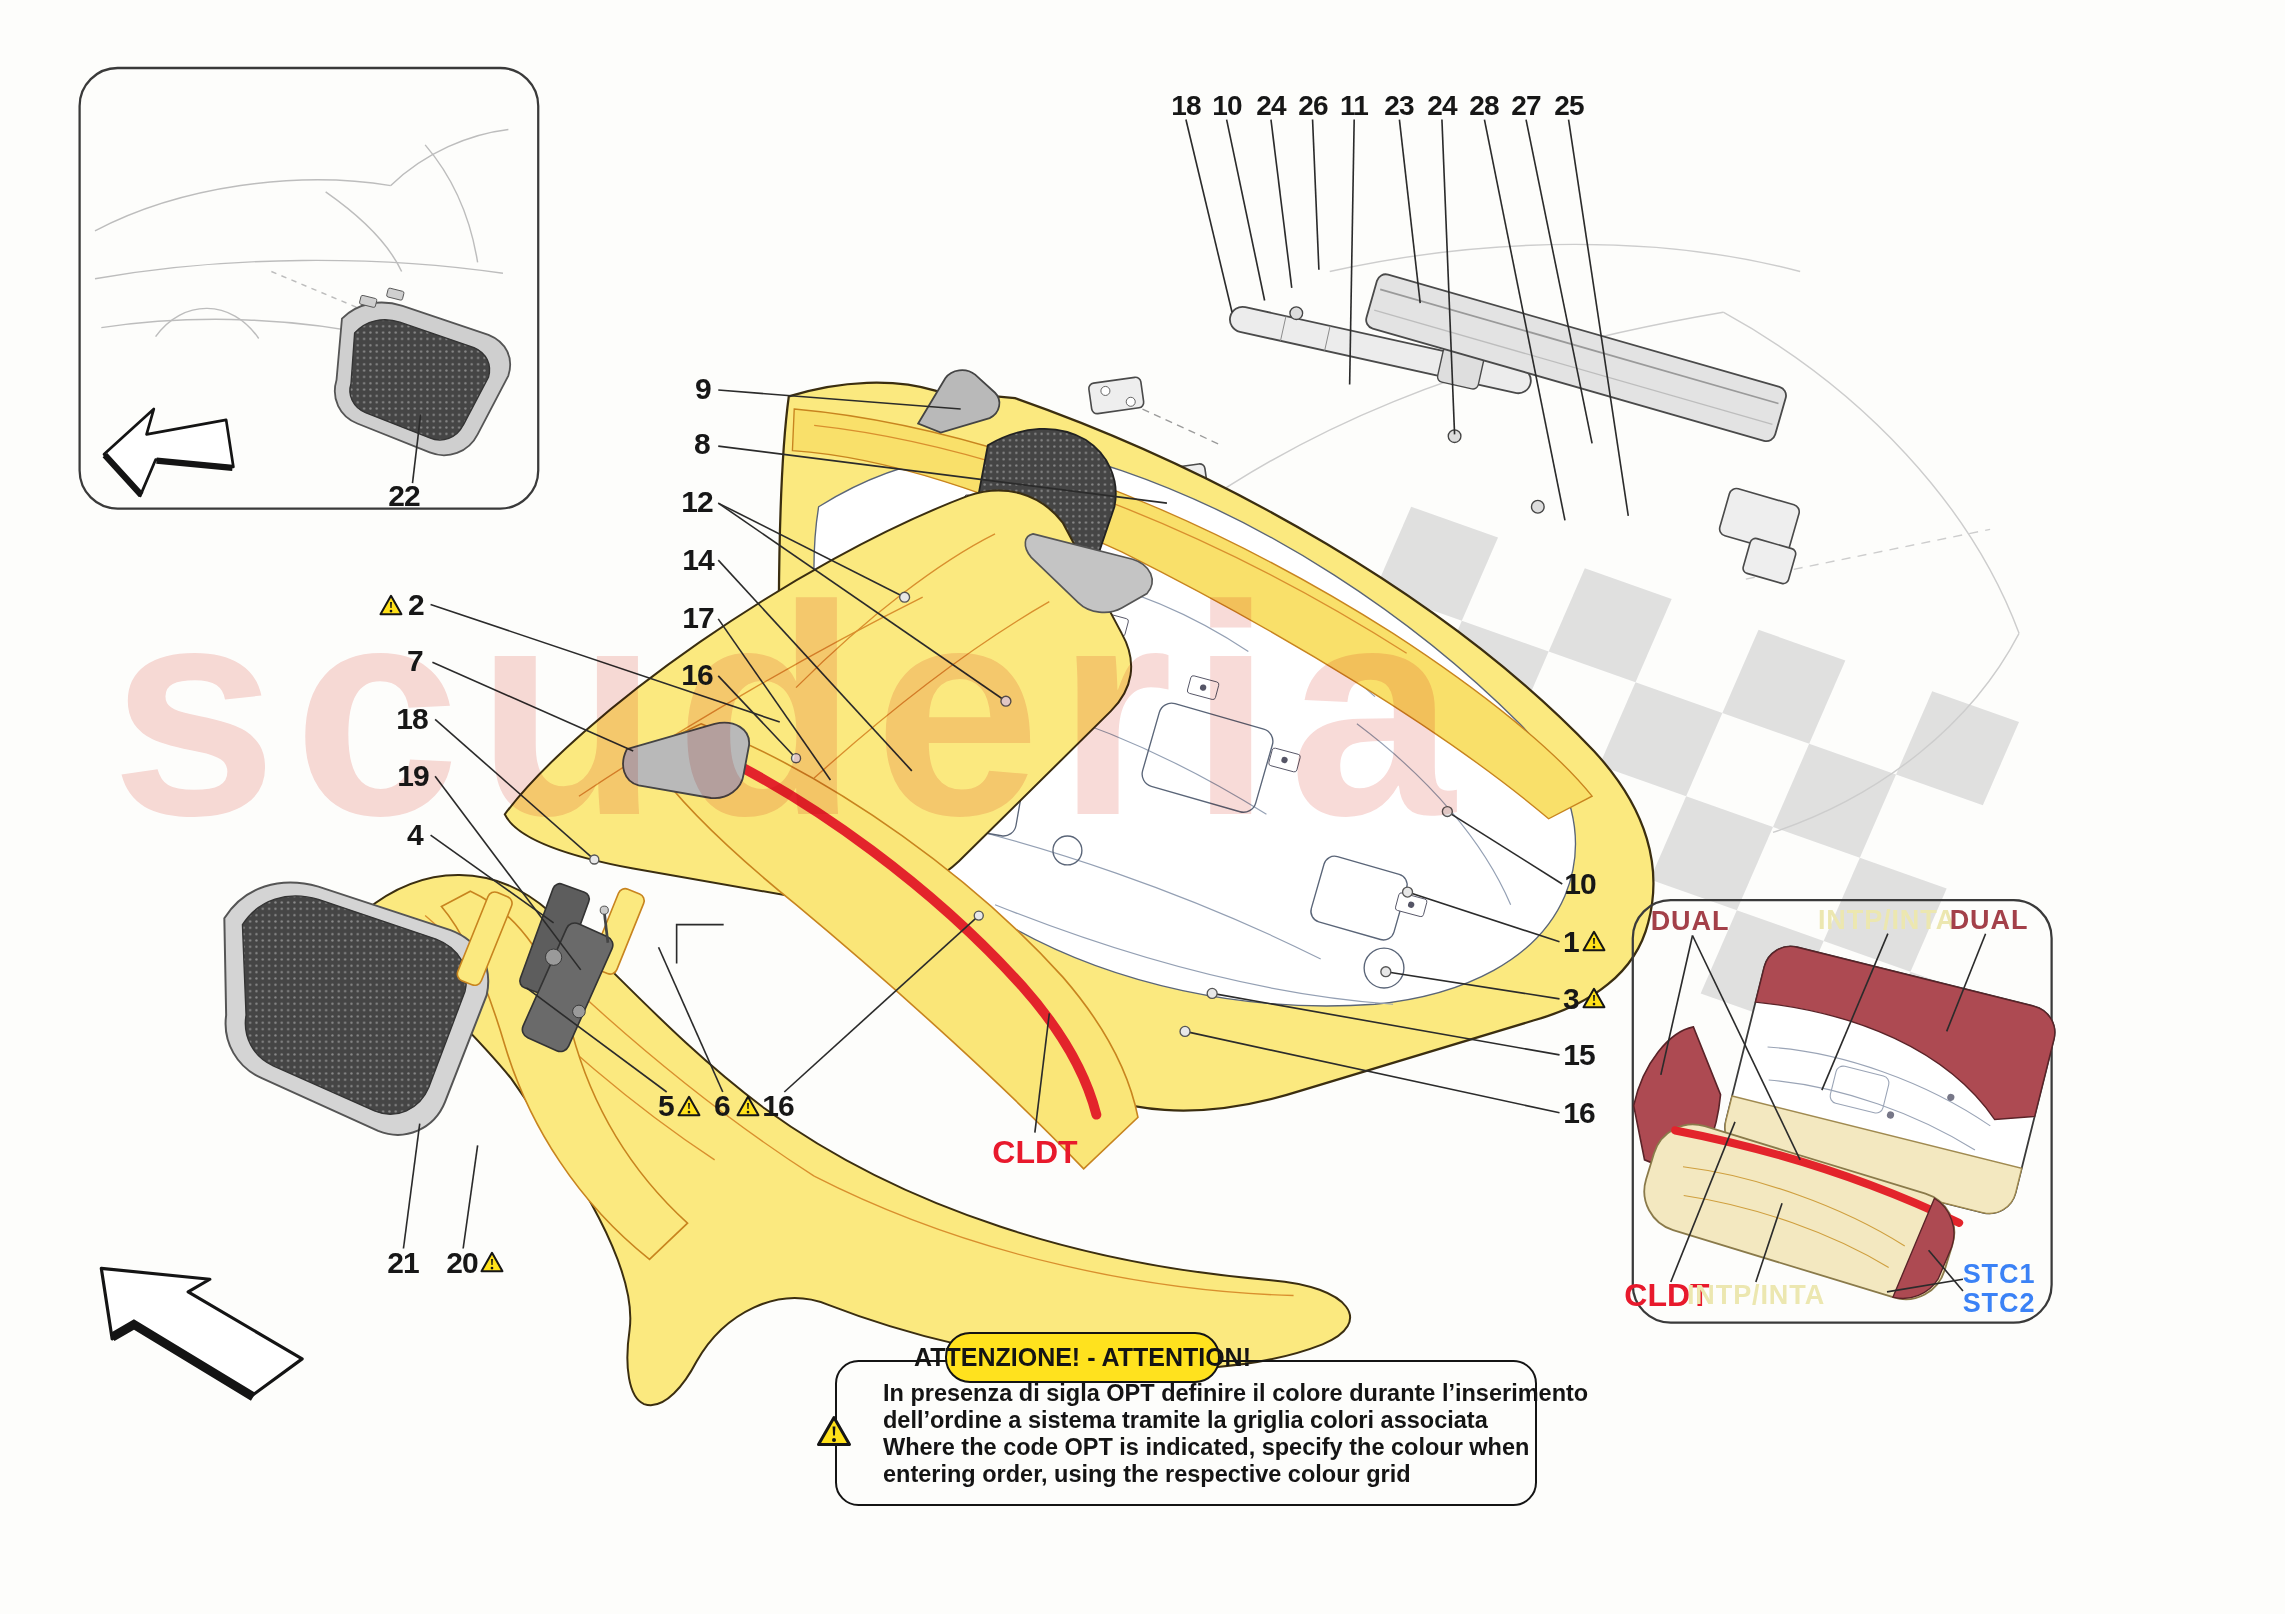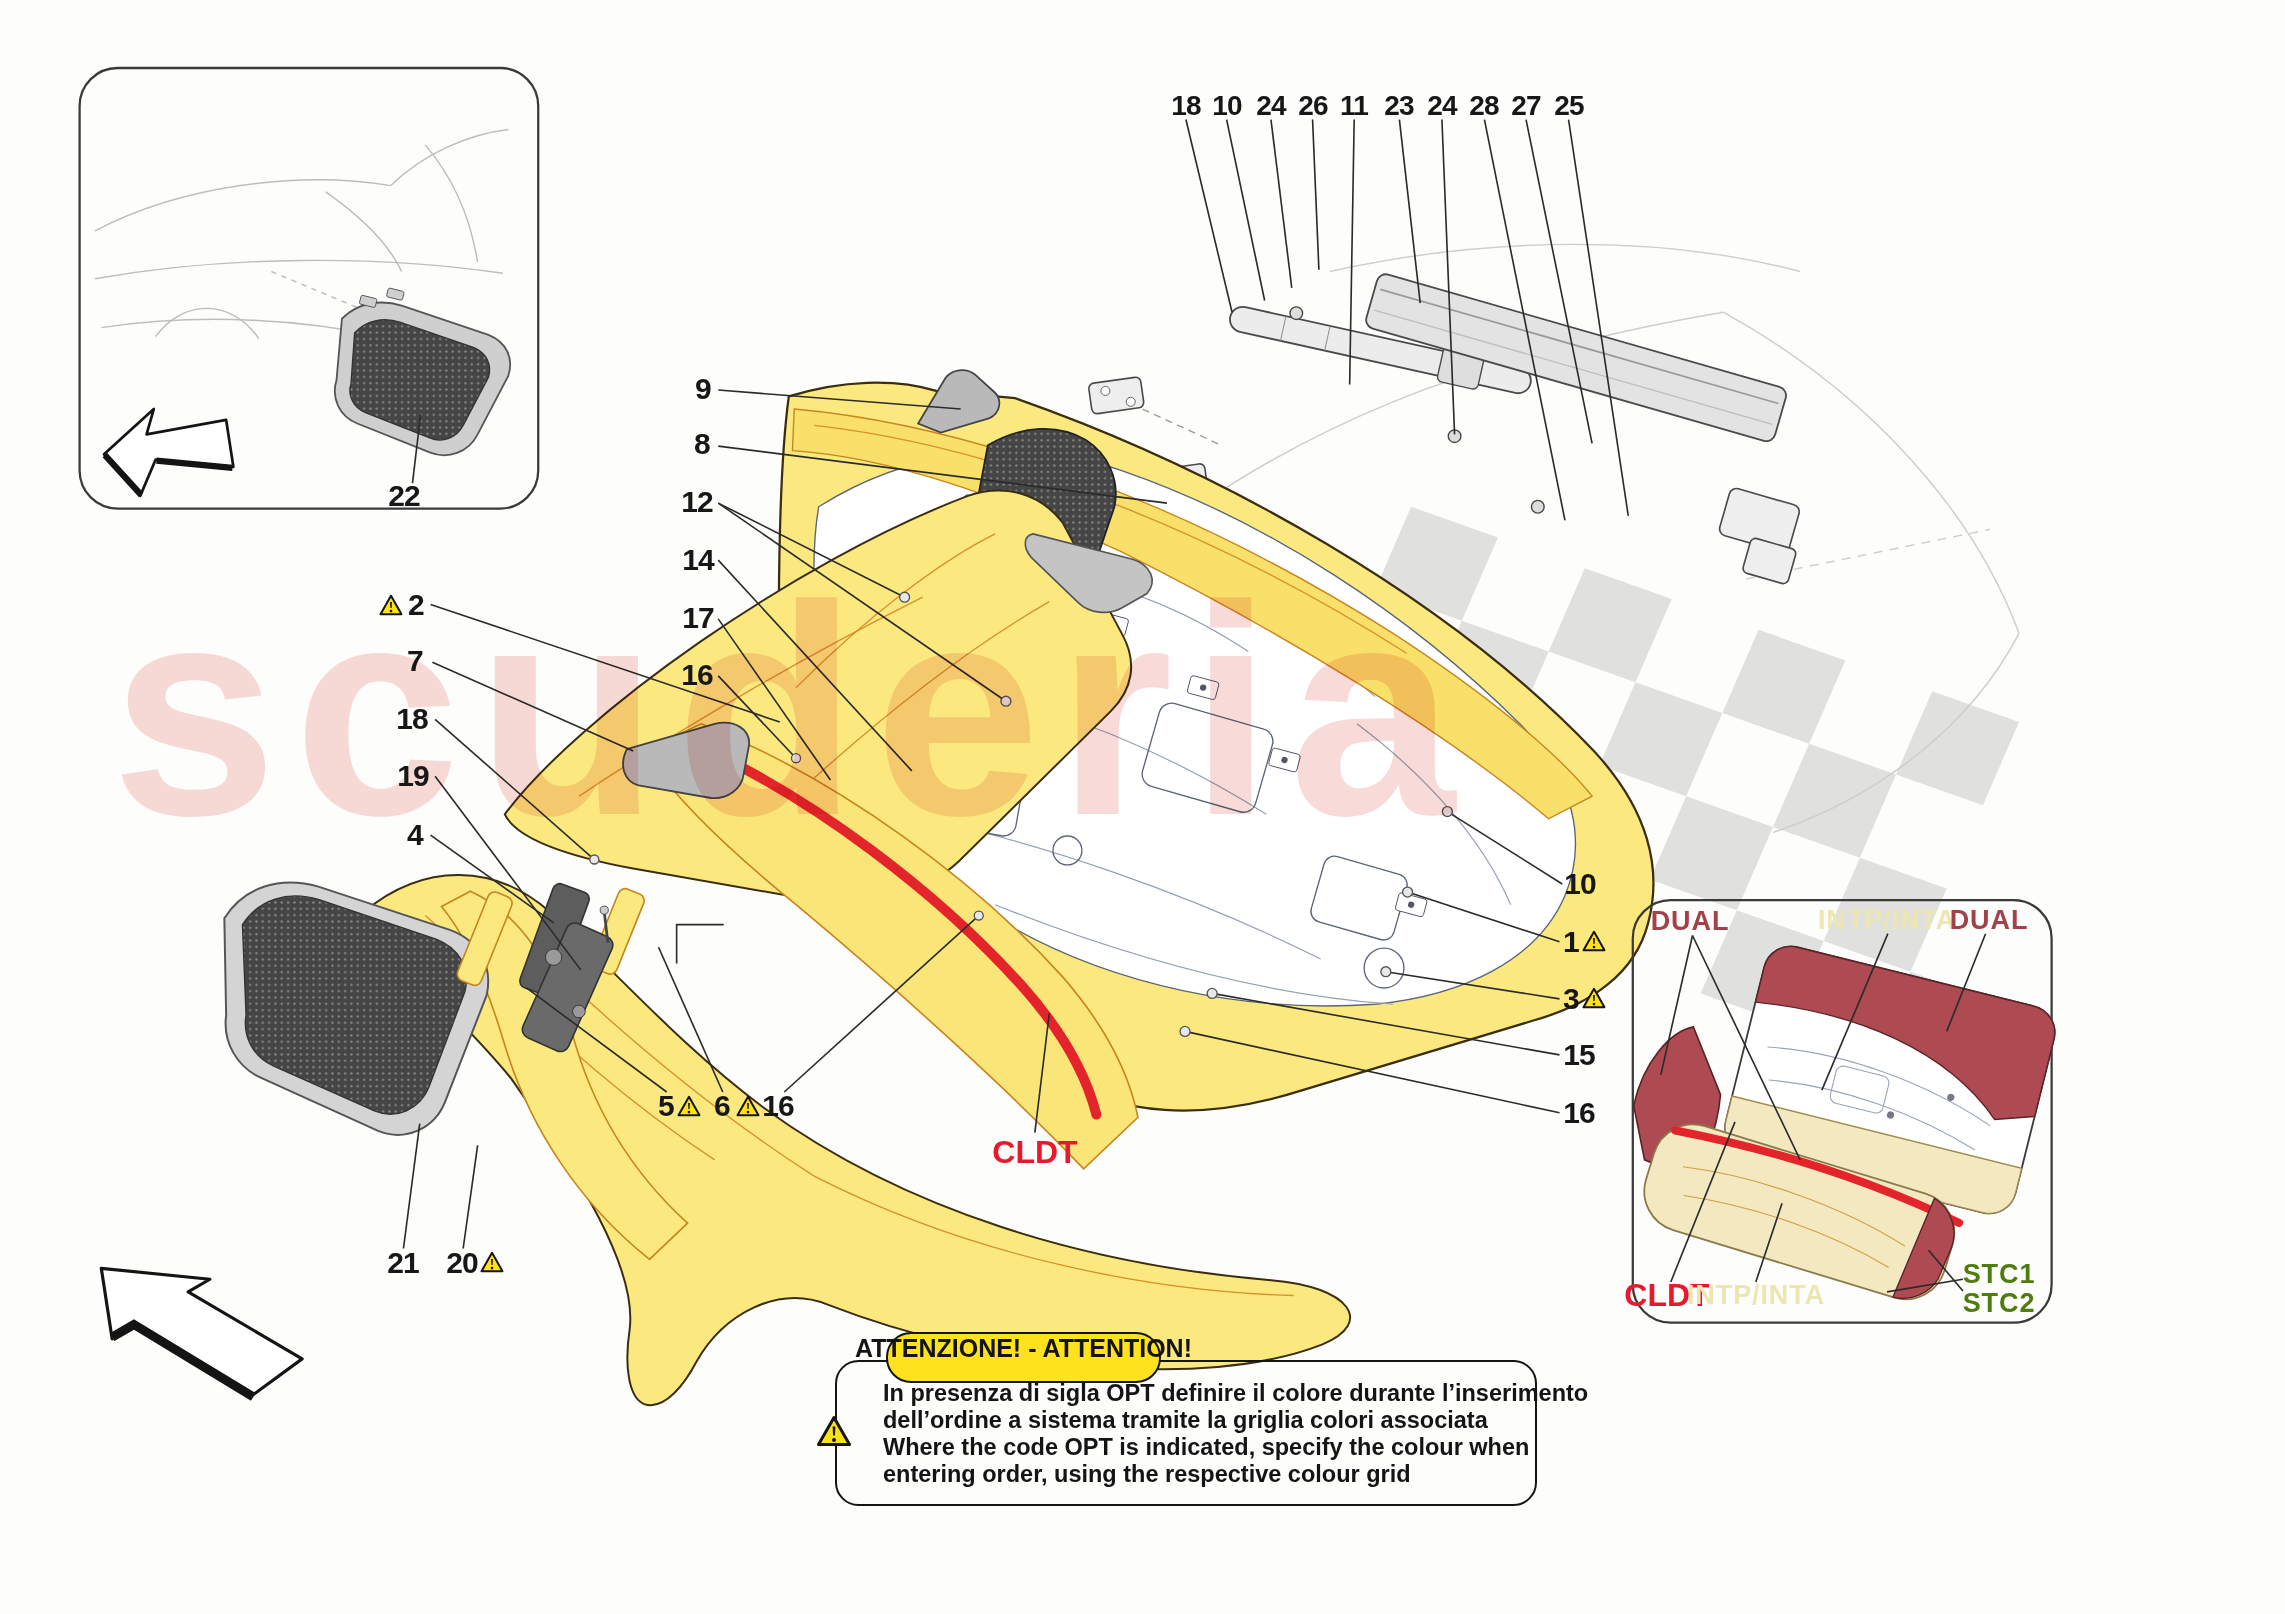--- a/index.html
+++ b/index.html
@@ -16,32 +16,32 @@
   .wm-grey{position:absolute;left:118px;top:868px;font-size:125px;font-weight:bold;
     letter-spacing:56px;word-spacing:109px;color:#8f8f8f;opacity:.34;line-height:1;}
   
   .labels{position:absolute;left:0;top:0;width:2285px;height:1615px;z-index:10;}
   .co{position:absolute;transform:translate(-50%,-50%);font-size:30px;font-weight:bold;
     color:#171717;white-space:nowrap;letter-spacing:-0.9px;}
   .co.small{font-size:28px;}
   .co.red{color:#e8192c;font-size:32px;letter-spacing:0;}
   .co.maroon{color:#a34049;font-size:27px;letter-spacing:0.9px;}
   .co.pale{color:#ece7b0;font-size:27px;letter-spacing:0.9px;}
-  .co.green{color:#4d7c0f;font-size:27px;letter-spacing:0.9px;}
+  .co.green{color:#3b82f6;font-size:27px;letter-spacing:0.9px;}
   .warn{position:absolute;transform:translate(-50%,-50%);width:24.4px;height:22.6px;display:block;}
   .warn svg{width:100%;height:100%;display:block;}
   .warn .tri{fill:#ffe11a;stroke:#151515;stroke-width:3;stroke-linejoin:round;}
   .warn .ex{fill:#151515;}
   .warn.big{width:36px;height:33px;}
   
   .note-box{position:absolute;left:835px;top:1360px;width:698px;height:142px;
     border:2.7px solid #141414;border-radius:23.5px;background:transparent;z-index:8;}
-  .note-pill{position:absolute;left:886px;top:1332px;width:271px;height:47px;
+  .note-pill{position:absolute;left:945px;top:1332px;width:271px;height:47px;
     background:#ffe21e;border:2.7px solid #141414;border-radius:25px;z-index:9;
-    display:flex;justify-content:center;}
+    display:flex;align-items:center;justify-content:center;}
   .note-pill span{font-size:25px;font-weight:bold;color:#141414;white-space:nowrap;}
   .note-text{position:absolute;left:883px;top:1380px;width:633px;z-index:9;}
   .note-text div{font-size:23.5px;font-weight:bold;color:#141414;line-height:27px;white-space:nowrap;}
 </style>
 </head>
 <body>
 
 <div class="stage">
 
 <svg class="art" width="2285" height="1615" viewBox="0 0 2526 1785">

